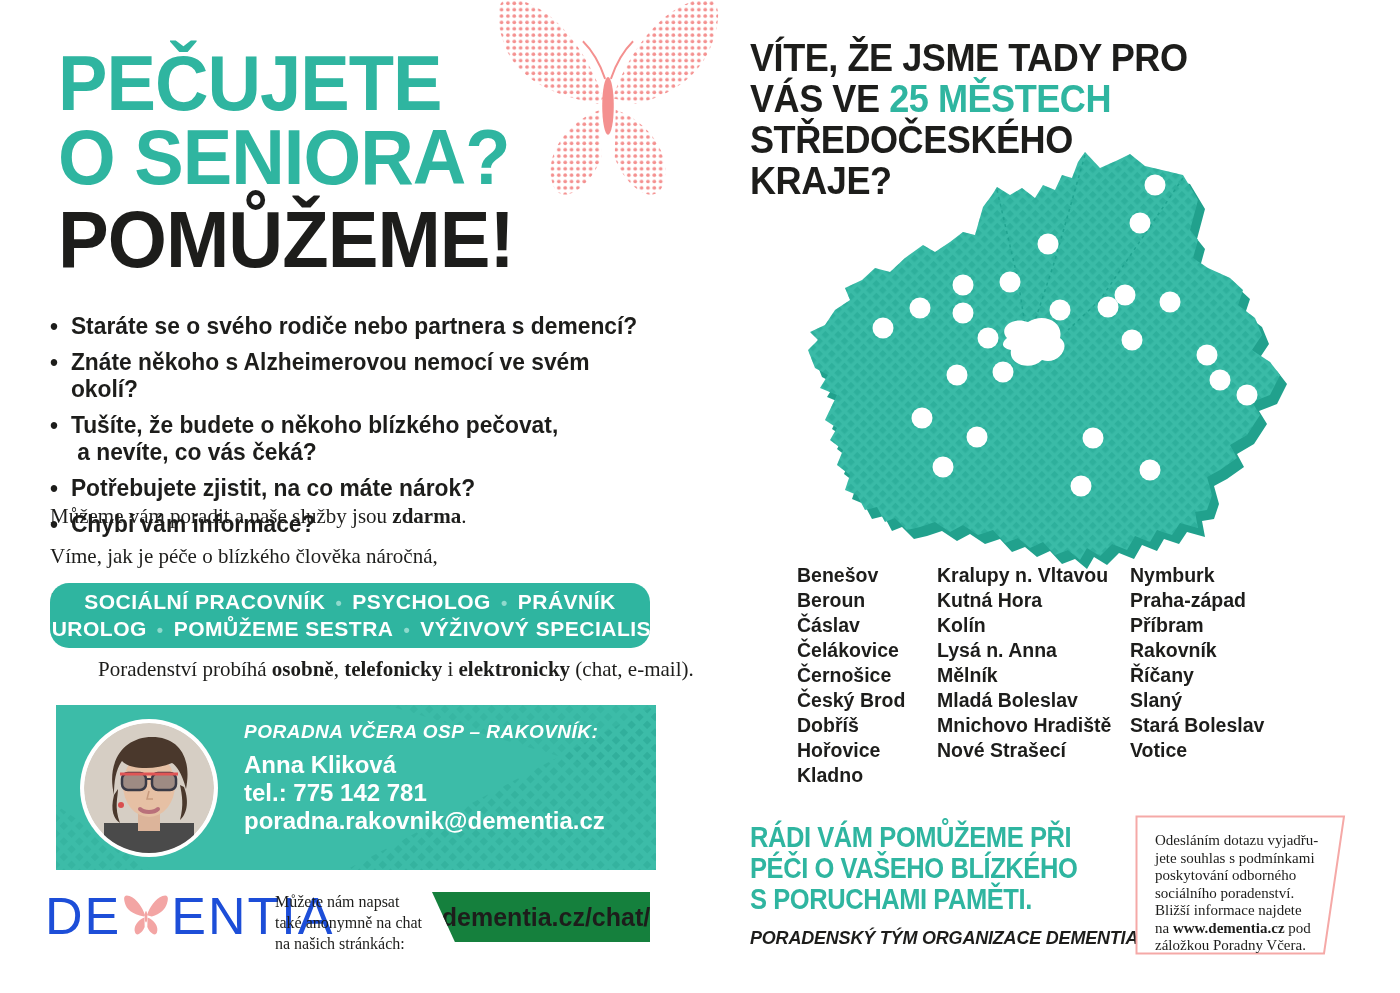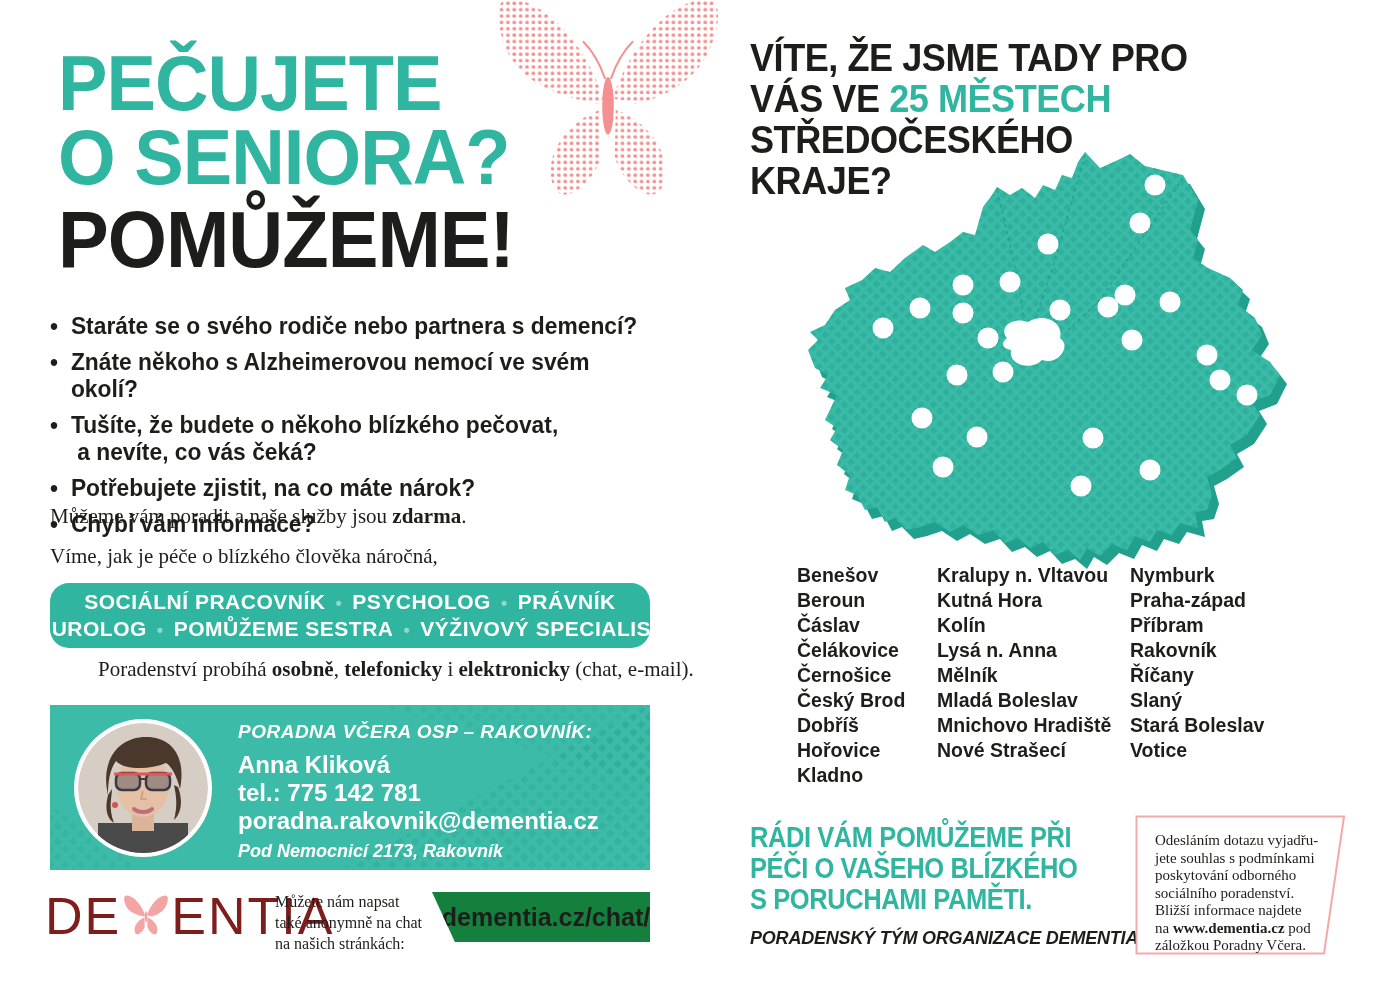--- a/index.html
+++ b/index.html
@@ -20,30 +20,30 @@
   .bullets{left:50px;top:312px;width:640px;font-weight:bold;font-size:24px;line-height:27px;}
   .bullet{position:relative;padding-left:22px;margin-bottom:9px;white-space:pre-line;}
   .bullet::before{content:'•';position:absolute;left:0;top:0;font-size:24px;color:#1d1d1b;}
   .intro{left:50px;top:496px;width:600px;font-family:Liberation Serif, serif;
          font-size:21px;line-height:40px;}
   .team-banner{left:50px;top:583px;width:600px;height:65px;background:#2fb5a0;
                display:flex;flex-direction:column;justify-content:center;align-items:center;gap:3px;border-radius:19px;}
   .team-line{color:#fff;font-size:21px;font-weight:600;letter-spacing:.5px;white-space:nowrap;}
   .team-line .sep{color:#8fdacd;margin:0 10px;font-size:18px;}
   .counsel{left:50px;top:657px;width:620px;font-family:"Liberation Serif",serif;font-size:21px;margin-left:48px;}
-  .card{left:50px;top:705px;width:600px;height:165px;background:#3cbca8;overflow:hidden;}
+  .card{left:56px;top:705px;width:600px;height:165px;background:#3cbca8;overflow:hidden;}
   .card-tex{position:absolute;left:0;top:0;}
   .avatar-wrap{position:absolute;left:24px;top:14px;width:138px;height:138px;border-radius:50%;
                background:#fff;display:flex;align-items:center;justify-content:center;}
   .avatar-wrap svg{border-radius:50%;}
   .card-text{position:absolute;left:188px;top:16px;color:#fff;}
   .card-title{font-style:italic;font-size:19px;font-weight:600;letter-spacing:.5px;margin-bottom:8px;}
   .card-name,.card-phone,.card-email{font-weight:bold;font-size:24px;line-height:28px;}
   .card-addr{font-style:italic;font-size:18px;font-weight:600;margin-top:6px;}
-  .logo{left:45px;top:890px;display:flex;align-items:center;color:#7f1d1d;}
+  .logo{left:45px;top:890px;display:flex;align-items:center;color:#1d4ed8;}
   .logo-txt{font-size:52px;font-weight:300;letter-spacing:2px;line-height:52px;font-family:"Liberation Sans",sans-serif;}
   .chat-note{left:275px;top:891px;font-family:"Liberation Serif",serif;font-size:16px;line-height:21px;}
   .chat-banner{left:432px;top:892px;width:218px;height:50px;background:#15803d;
                clip-path:polygon(0 0,100% 0,100% 100%,10.5% 100%);
                display:flex;align-items:center;justify-content:center;padding-left:10px;box-sizing:border-box;}
   .chat-banner span{font-weight:bold;font-size:25px;color:#1d1d1b;}
 
   
   .h2{left:750px;top:38px;font-size:38px;line-height:41px;font-weight:800;letter-spacing:-.5px;}
   .cities{top:563px;font-weight:bold;font-size:19.5px;line-height:25px;}
@@ -131,21 +131,20 @@
         <path d="M65,68 L63,76 L69,76" fill="none" stroke="#c89a7e" stroke-width="1.5"></path>
         <path d="M56,86 C60,90 70,90 74,86" fill="none" stroke="#b9707a" stroke-width="4" stroke-linecap="round"></path>
         <circle cx="37" cy="82" r="3" fill="#d94f4f"></circle>
       </svg>
     </div>
     <div class="card-text">
       <div class="card-title">PORADNA VČERA OSP – RAKOVNÍK:</div>
       <div class="card-name">Anna Kliková</div>
       <div class="card-phone">tel.: 775 142 781</div>
       <div class="card-email">poradna.rakovnik@dementia.cz</div>
-      <div class="card-addr">Pod Nemocnicí 2173, Rakovník</div>
     </div>
   </div>
 
   <div class="abs logo">
     <span class="logo-txt">DE</span>
     <svg width="46" height="44" viewBox="0 0 240 224" style="margin:0 2px;">
       <g fill="#f3a5a4">
         <path d="M125,108 C138,68 168,22 206,8 C234,-4 240,16 229,48 C220,77 196,102 150,114 Z"></path>
         <path d="M115,108 C102,68 72,22 34,8 C6,-4 0,16 11,48 C20,77 44,102 110,114 Z"></path>
         <path d="M128,120 C162,132 188,168 177,198 C169,220 140,203 127,170 Z"></path>

